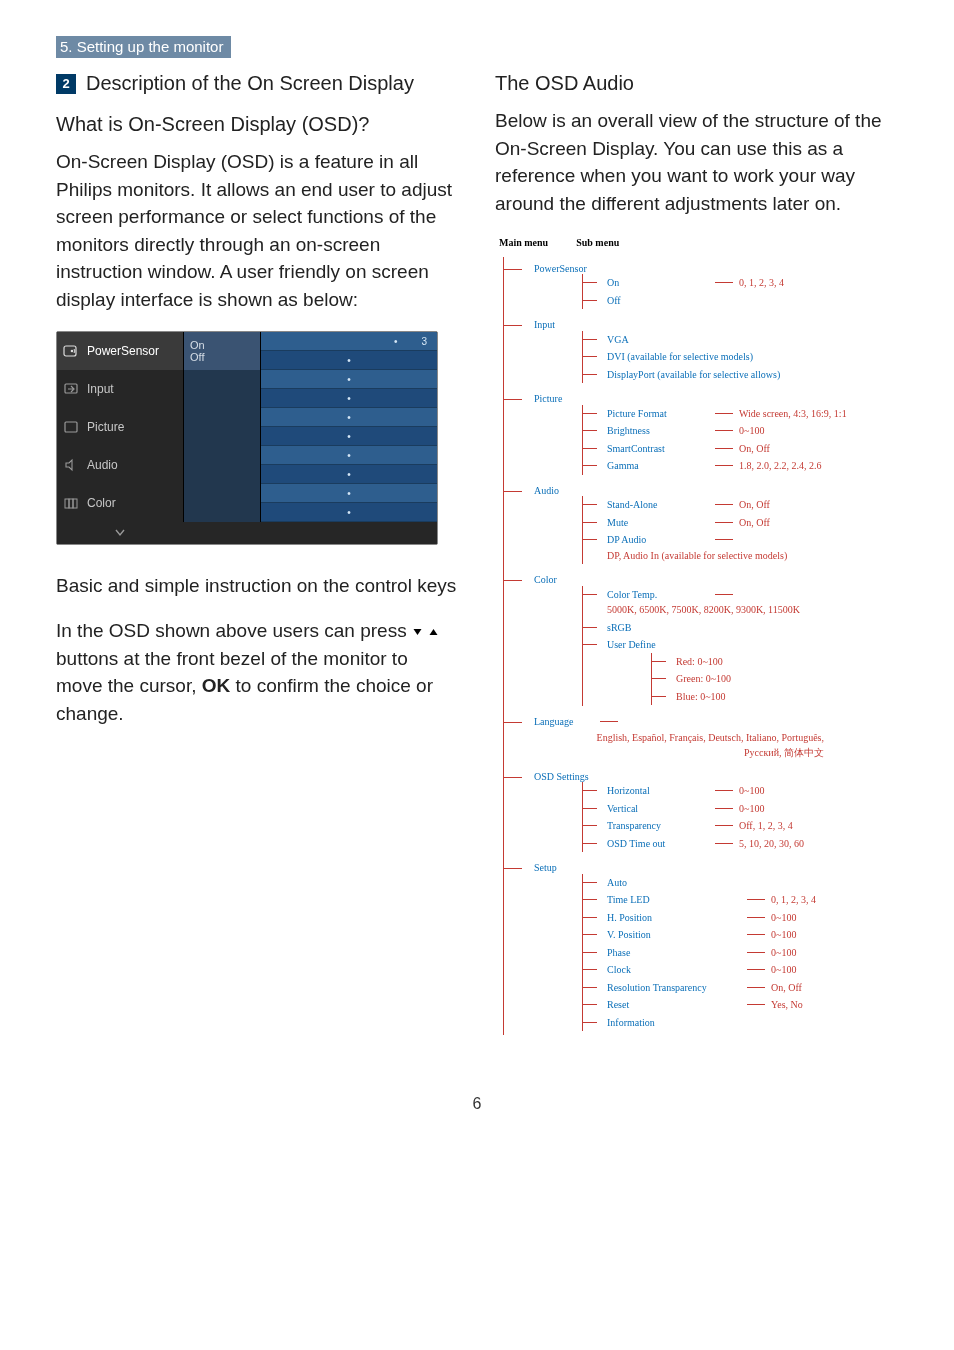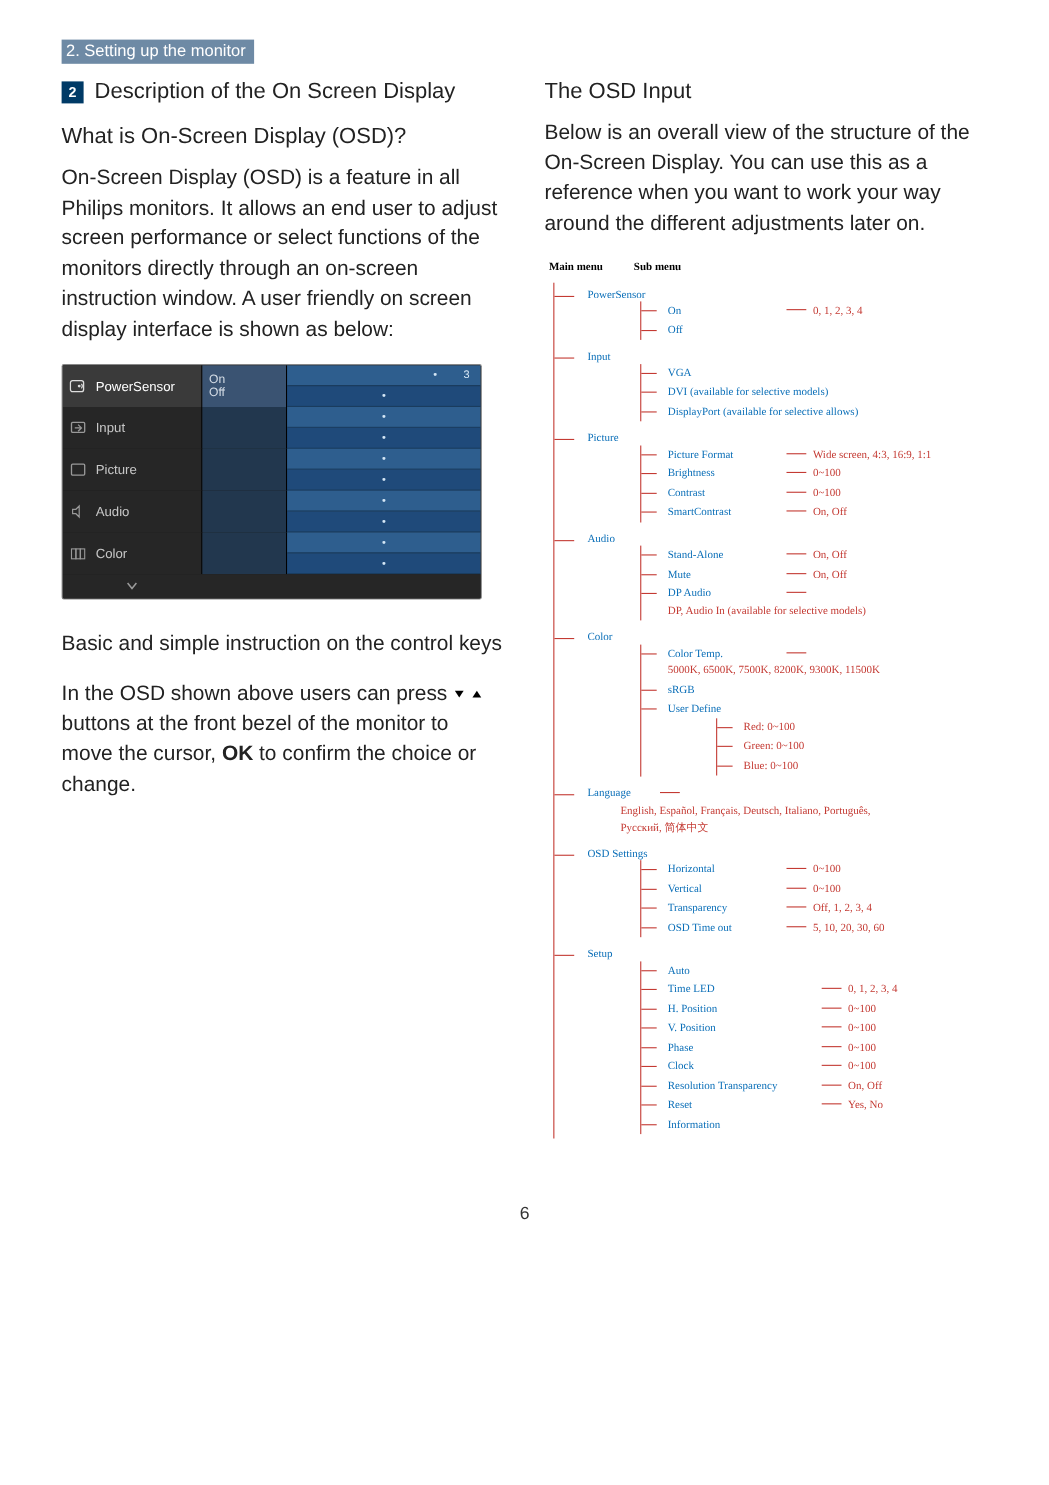--- a/index.html
+++ b/index.html
@@ -73,33 +73,33 @@
   .tree .main > li::before{
     content:"";position:absolute;left:-18px;top:12px;width:18px;height:1px;background:var(--reddish);
   }
   .tree .mm{color:var(--blue);display:inline-block;min-width:66px;}
   .tree .sub{padding-left:14px;margin-left:48px;border-left:1px solid var(--reddish);margin-top:-2px;}
   .tree .sub > li{position:relative;padding:1px 0 1px 10px;}
   .tree .sub > li::before{
     content:"";position:absolute;left:-14px;top:8px;width:14px;height:1px;background:var(--reddish);
   }
   .tree .sm{color:var(--blue);display:inline-block;min-width:108px;}
-  .tree .vals{color:var(--reddish);display:inline-block;}
+  .tree .vals{color:var(--reddish);display:inline-block;text-align:right;}
   .tree .dash{display:inline-block;width:18px;height:1px;background:var(--reddish);vertical-align:middle;margin:0 6px 2px 0;}
   .tree .nested{padding-left:14px;margin-left:44px;border-left:1px solid var(--reddish);}
   .tree .nested > li{position:relative;padding:1px 0 1px 10px;}
   .tree .nested > li::before{content:"";position:absolute;left:-14px;top:8px;width:14px;height:1px;background:var(--reddish);}
   .tree .sub.wide .sm{min-width:140px;}
   .pagenum{text-align:center;font-size:16px;margin-top:60px;color:#333;}
 </style>
 </head>
 <body>
 
 <div class="page">
-  <div class="section-bar">2. Setting up the monitor</div>
+  <div class="section-bar">5. Setting up the monitor</div>
 
   <div class="cols">
 
     <div class="col">
       <div class="h-step">
         <span class="step-badge">2</span>
         <span class="h-step-title">Description of the On Screen Display</span>
       </div>
 
       <h3 class="q">What is On-Screen Display (OSD)?</h3>
@@ -224,43 +224,43 @@
             <path d="M1 2 h8 l-4 6 z" fill="#000"></path>
           </svg>
         <svg width="11" height="10" viewBox="0 0 10 10" style="vertical-align:baseline">
             <path d="M1 8 h8 l-4 -6 z" fill="#000"></path>
           </svg>
         <span> buttons at the front bezel of the monitor to move the cursor, </span><b>OK</b><span> to confirm the choice or change.</span>
       </p>
     </div>
 
     <div class="col">
-      <h3 class="q" style="margin-top:6px">The OSD Input</h3>
+      <h3 class="q" style="margin-top:6px">The OSD Audio</h3>
       <p class="body">Below is an overall view of the structure of the On-Screen Display. You can use this as a reference when you want to work your way around the different adjustments later on.</p>
 
       <div class="tree">
         <div class="hdr">
           <span>Main menu</span>
           <span>Sub menu</span>
         </div>
         <ul class="main" id="tree-root">
             <li><span class="mm">PowerSensor</span><ul class="sub">
                 <li><span class="sm">On</span><span class="dash"></span><span class="vals">0, 1, 2, 3, 4</span></li>
                 <li><span class="sm">Off</span></li>
               </ul></li>
             <li><span class="mm">Input</span><ul class="sub">
                 <li><span class="sm">VGA</span></li>
                 <li><span class="sm">DVI (available for selective models)</span></li>
                 <li><span class="sm">DisplayPort (available for selective allows)</span></li>
               </ul></li>
             <li><span class="mm">Picture</span><ul class="sub">
                 <li><span class="sm">Picture Format</span><span class="dash"></span><span class="vals">Wide screen, 4:3, 16:9, 1:1</span></li>
                 <li><span class="sm">Brightness</span><span class="dash"></span><span class="vals">0~100</span></li>
-                <li><span class="sm">Contrast</span><span class="dash"></span><span class="vals">0~100</span></li>
                 <li><span class="sm">SmartContrast</span><span class="dash"></span><span class="vals">On, Off</span></li>
+                <li><span class="sm">Gamma</span><span class="dash"></span><span class="vals">1.8, 2.0, 2.2, 2.4, 2.6</span></li>
               </ul></li>
             <li><span class="mm">Audio</span><ul class="sub">
                 <li><span class="sm">Stand-Alone</span><span class="dash"></span><span class="vals">On, Off</span></li>
                 <li><span class="sm">Mute</span><span class="dash"></span><span class="vals">On, Off</span></li>
                 <li><span class="sm">DP Audio</span><span class="dash"></span><span class="vals">DP, Audio In (available for selective models)</span></li>
               </ul></li>
             <li><span class="mm">Color</span><ul class="sub">
                 <li><span class="sm">Color Temp.</span><span class="dash"></span><span class="vals">5000K, 6500K, 7500K, 8200K, 9300K, 11500K</span></li>
                 <li><span class="sm">sRGB</span></li>
                 <li><span class="sm">User Define</span><ul class="nested">

